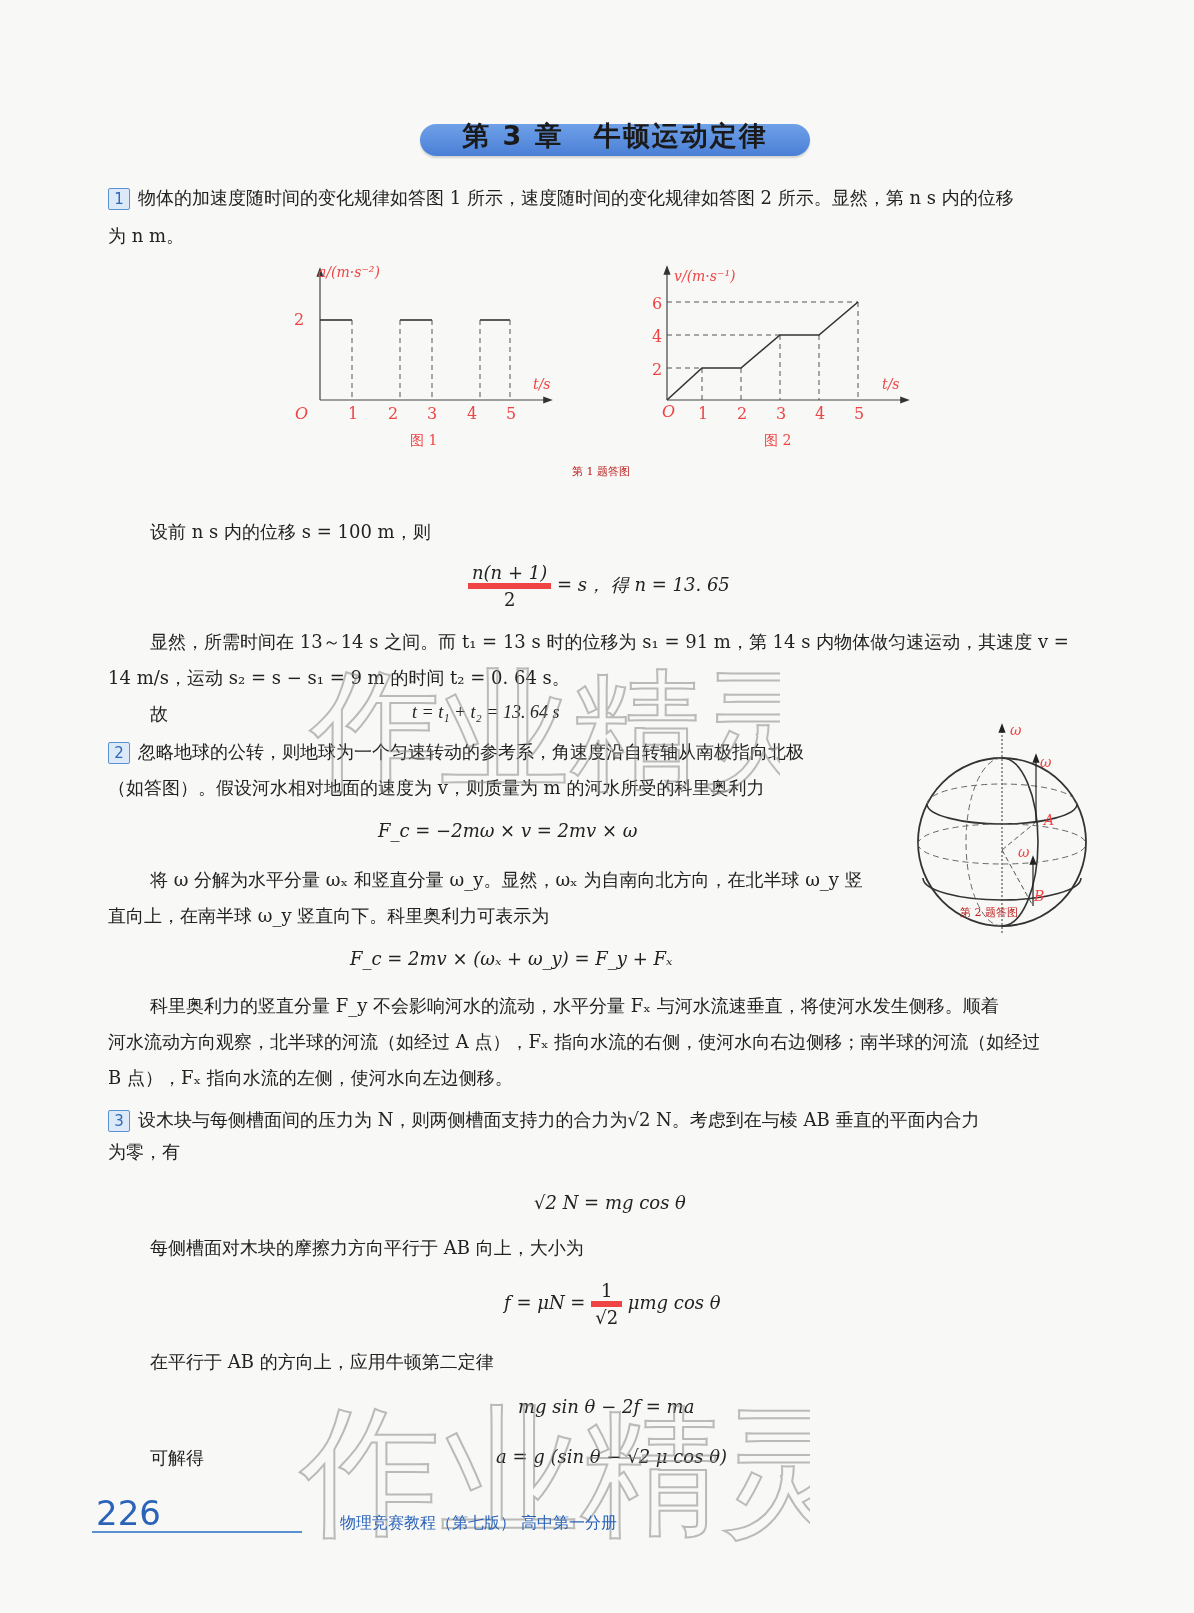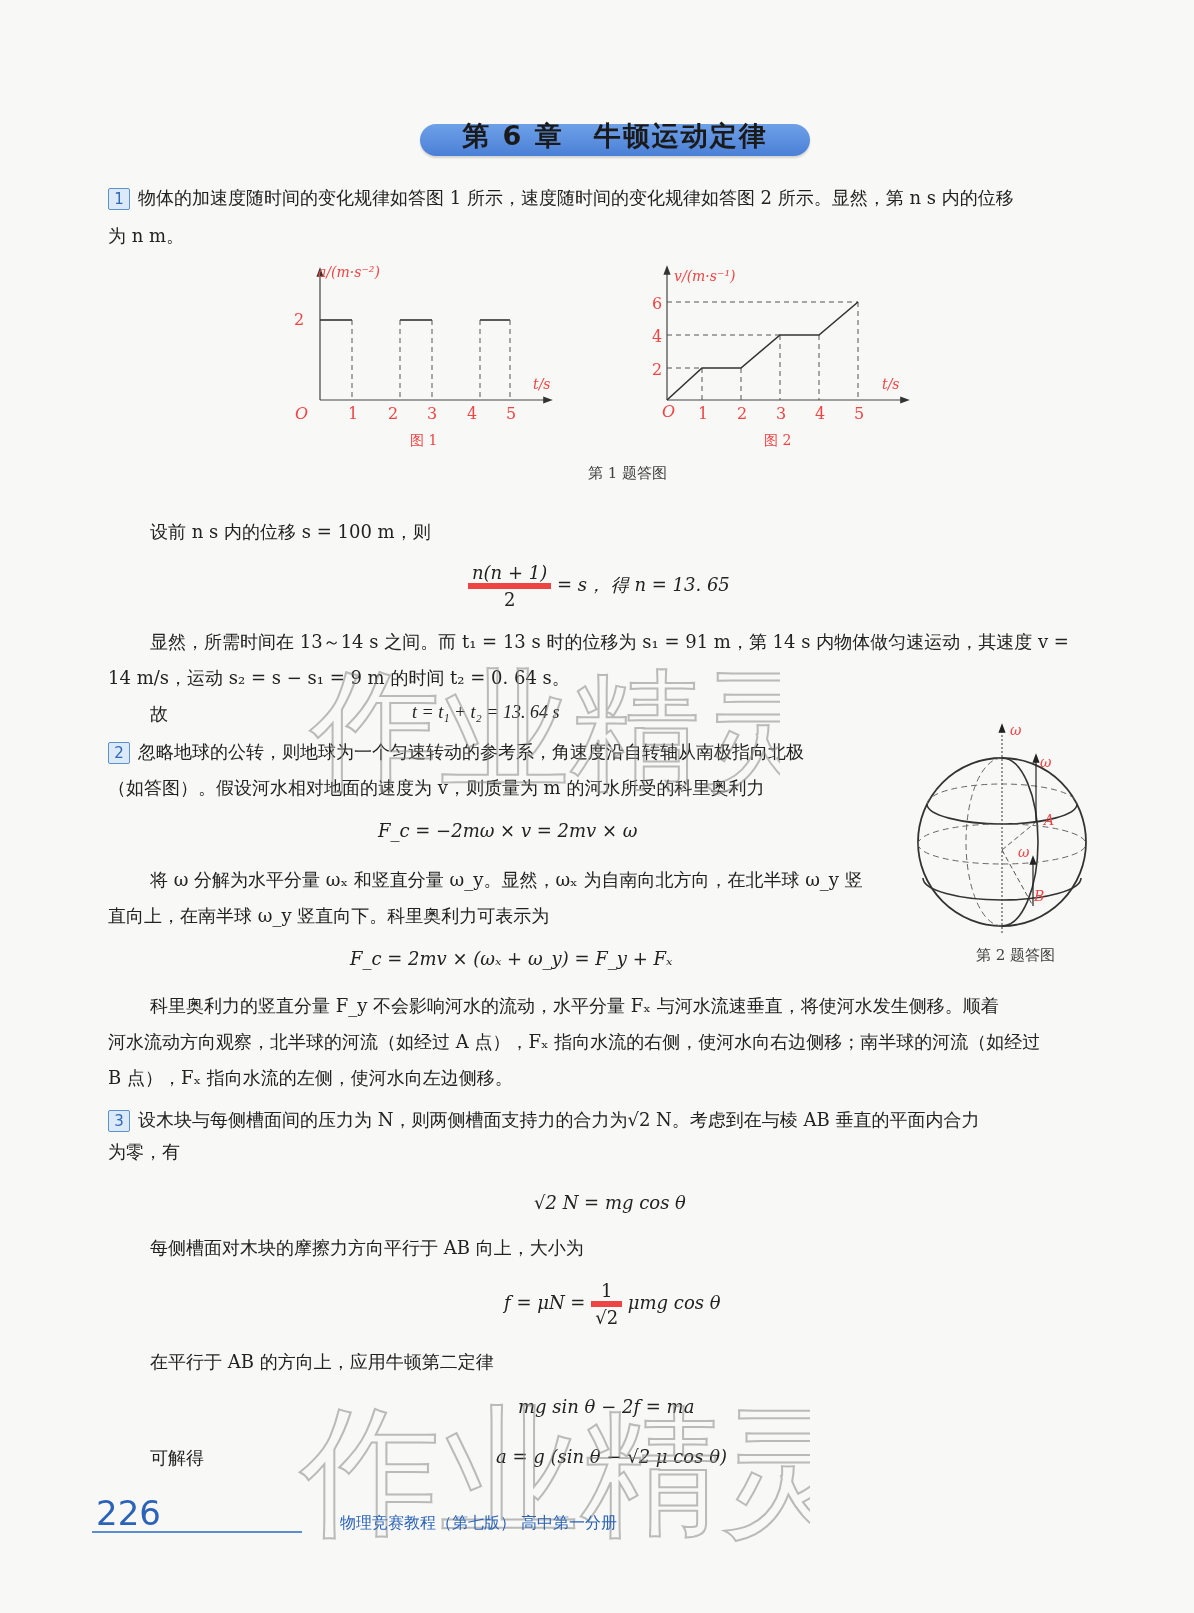--- a/index.html
+++ b/index.html
@@ -20,42 +20,42 @@
   }
   .chapter-title .gap { display:inline-block; width:30px; }
   .line { position:absolute; white-space:nowrap; line-height:24px; }
   .qnum {
     display:inline-block; width:20px; height:20px; line-height:20px; text-align:center;
     border:1px solid #5a8fd0; background:#dbe9f8; color:#2d6ab8;
     font-family:"DejaVu Sans","Liberation Sans",sans-serif; font-size:15px; margin-right:8px;
     vertical-align:middle; border-radius:2px;
   }
   .eq { position:absolute; white-space:nowrap; font-style:italic; }
-  .caption { position:absolute; color:#404040; font-size:15px;margin-left:16px; }
+  .caption { position:absolute; color:#b91c1c; font-size:11px; }
   .figlabel { position:absolute; font-size:14px; color:#ef4444; }
   .page-num {
     left:96px; top:1493px; font-family:"DejaVu Sans","Liberation Sans",sans-serif;
     font-size:34px; color:#2a63b8;
   }
   .footer-line { left:92px; top:1531px; width:210px; height:2px; background:#5a8fd0; }
   .footer-title {
     left:340px; top:1513px; font-family:"DejaVu Sans","Liberation Sans",sans-serif;
     font-size:16px; color:#2a63b8;
   }
   .watermark { position:absolute; pointer-events:none; opacity:0.55; }
   .frac { display:inline-block; vertical-align:middle; text-align:center; }
   .frac .num { display:block; border-bottom:6px solid #ef4444; padding:0 4px; }
   .frac .den { display:block; padding:0 4px; }
 </style>
 </head>
 <body>
 
 <div class="abs chapter-bar"></div>
 <div class="abs chapter-title">
-  <span>第 6 章</span><span class="gap"></span><span>牛顿运动定律</span>
+  <span>第 3 章</span><span class="gap"></span><span>牛顿运动定律</span>
 </div>
 
 <div class="line" style="left:108px;top:186px;">
   <span class="qnum">1</span><span>物体的加速度随时间的变化规律如答图 1 所示，速度随时间的变化规律如答图 2 所示。显然，第 n s 内的位移</span>
 </div>
 <div class="line" style="left:108px;top:224px;">为 n m。</div>
 
 <svg class="abs" style="left:280px;top:262px;" width="280" height="190">
   <defs>
     <marker id="arr" markerWidth="8" markerHeight="8" refX="4" refY="4" orient="auto">
@@ -171,21 +171,21 @@
 
   <line x1="131" y1="104" x2="131" y2="40" stroke="#222" stroke-width="1.2" marker-end="url(#arr3)"></line>
 
   <line x1="128" y1="188" x2="128" y2="142" stroke="#222" stroke-width="1.2" marker-end="url(#arr3)"></line>
 </svg>
 <div class="figlabel" style="left:1010px;top:722px;font-style:italic;">ω</div>
 <div class="figlabel" style="left:1040px;top:754px;font-style:italic;">ω</div>
 <div class="figlabel" style="left:1044px;top:812px;font-style:italic;">A</div>
 <div class="figlabel" style="left:1018px;top:844px;font-style:italic;">ω</div>
 <div class="figlabel" style="left:1034px;top:888px;font-style:italic;">B</div>
-<div class="caption" style="left:960px;top:946px;">第 2 题答图</div>
+<div class="caption" style="left:960px;top:905px;">第 2 题答图</div>
 
 <div class="line" style="left:108px;top:1108px;">
   <span class="qnum">3</span><span>设木块与每侧槽面间的压力为 N，则两侧槽面支持力的合力为√2 N。考虑到在与棱 AB 垂直的平面内合力</span>
 </div>
 <div class="line" style="left:108px;top:1140px;">为零，有</div>
 <div class="eq" style="left:534px;top:1192px;">√2 N = mg cos θ</div>
 <div class="line" style="left:150px;top:1236px;">每侧槽面对木块的摩擦力方向平行于 AB 向上，大小为</div>
 <div class="eq" style="left:504px;top:1280px;">
   <span>f = μN =</span>
   <span class="frac" style="font-style:normal;"><span class="num">1</span><span class="den">√2</span></span>

